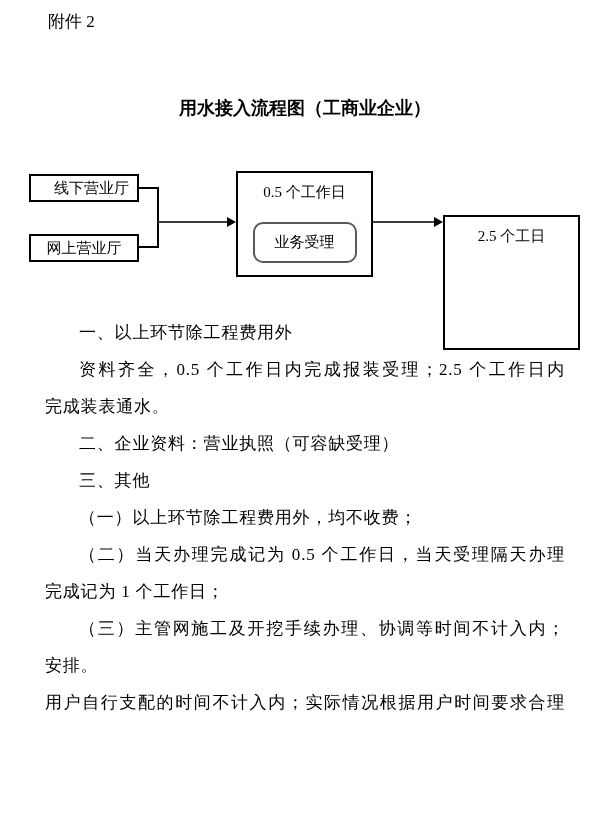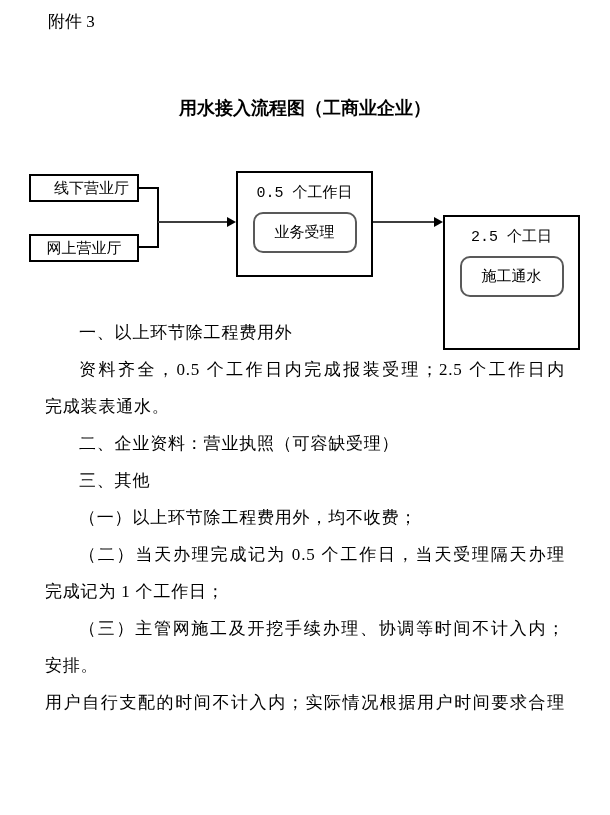--- a/index.html
+++ b/index.html
@@ -37,24 +37,24 @@
 
   .step-box {
     position: absolute; width: 137px; height: 106px;
     border: 2px solid #000; box-sizing: border-box;
     background: #fff;
   }
   .step1 { left: 236px; top: 171px; }
   .step2 { left: 443px; top: 172px; height: 135px; margin-top: 43px; }
   .duration {
     margin-top: 10px; text-align: center; font-size: 15px;
-    font-family: Liberation Mono, monospace;
+    font-family: Liberation Serif, serif;
   }
   .action {
-    position: absolute; left: 50%; top: 39px;
+    position: absolute; left: 50%; top: 49px;
     transform: translateX(-50%);
     width: 104px; height: 41px;
     border: 2px solid #595959; border-radius: 10px;
     box-sizing: border-box;
     display: flex; align-items: center; justify-content: center;
     font-size: 15px; background: #fff;
   }
 
   .hline { position: absolute; height: 2px; background: #000; }
   .vline { position: absolute; width: 2px; background: #000; }
@@ -79,21 +79,21 @@
   }
   .bl { margin: 0; text-align: left; }
   .bl.indent { text-indent: 2em; }
   .bl.full { text-align: justify; text-align-last: justify; }
 </style>
 </head>
 <body>
 
 <div class="page">
 
-  <div class="attachment">附件 3</div>
+  <div class="attachment">附件 2</div>
 
   <h1 class="title">用水接入流程图（工商业企业）</h1>
 
   <div class="flowchart">
 
     <div class="src-box src1">
       <span>线下营业厅</span>
     </div>
     <div class="src-box src2">
       <span>网上营业厅</span>
@@ -111,23 +111,20 @@
       <div class="action">
         <span>业务受理</span>
       </div>
     </div>
 
     <div class="hline arrow2"></div>
     <div class="arrowhead head2"></div>
 
     <div class="step-box step2">
       <div class="duration">2.5 个工日</div>
-      <div class="action">
-        <span>施工通水</span>
-      </div>
     </div>
 
   </div>
 
   <div class="bodytext">
     <p class="bl indent">一、以上环节除工程费用外</p>
     <p class="bl indent full">资料齐全，0.5 个工作日内完成报装受理；2.5 个工作日内</p>
     <p class="bl">完成装表通水。</p>
     <p class="bl indent">二、企业资料：营业执照（可容缺受理）</p>
     <p class="bl indent">三、其他</p>

